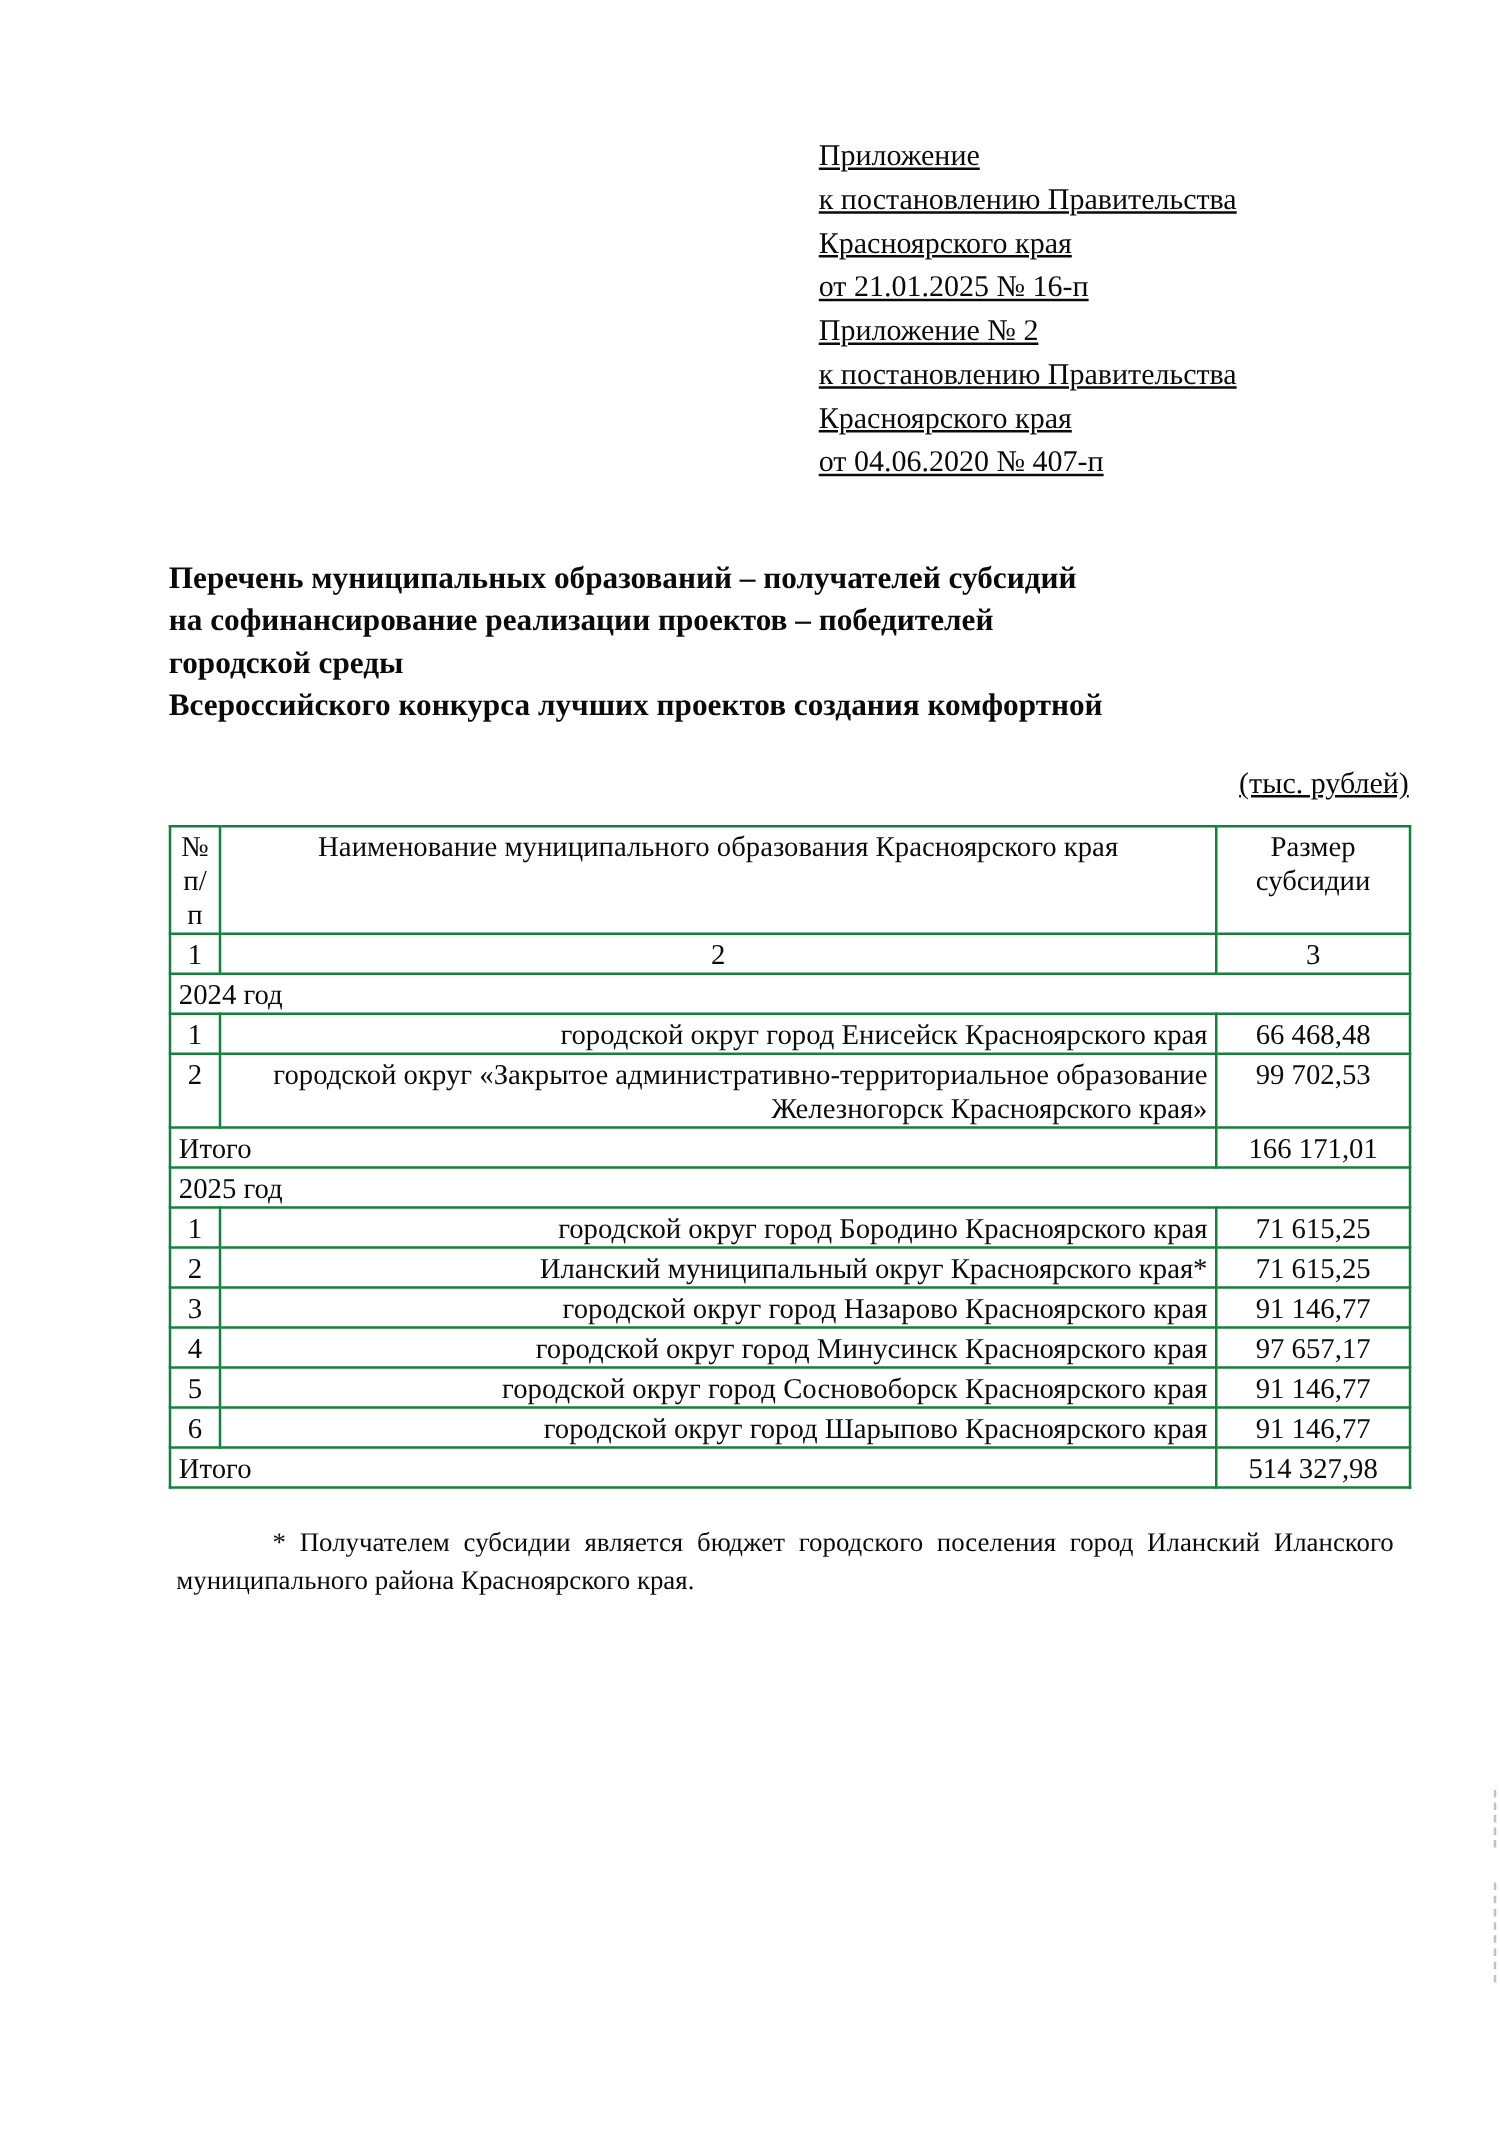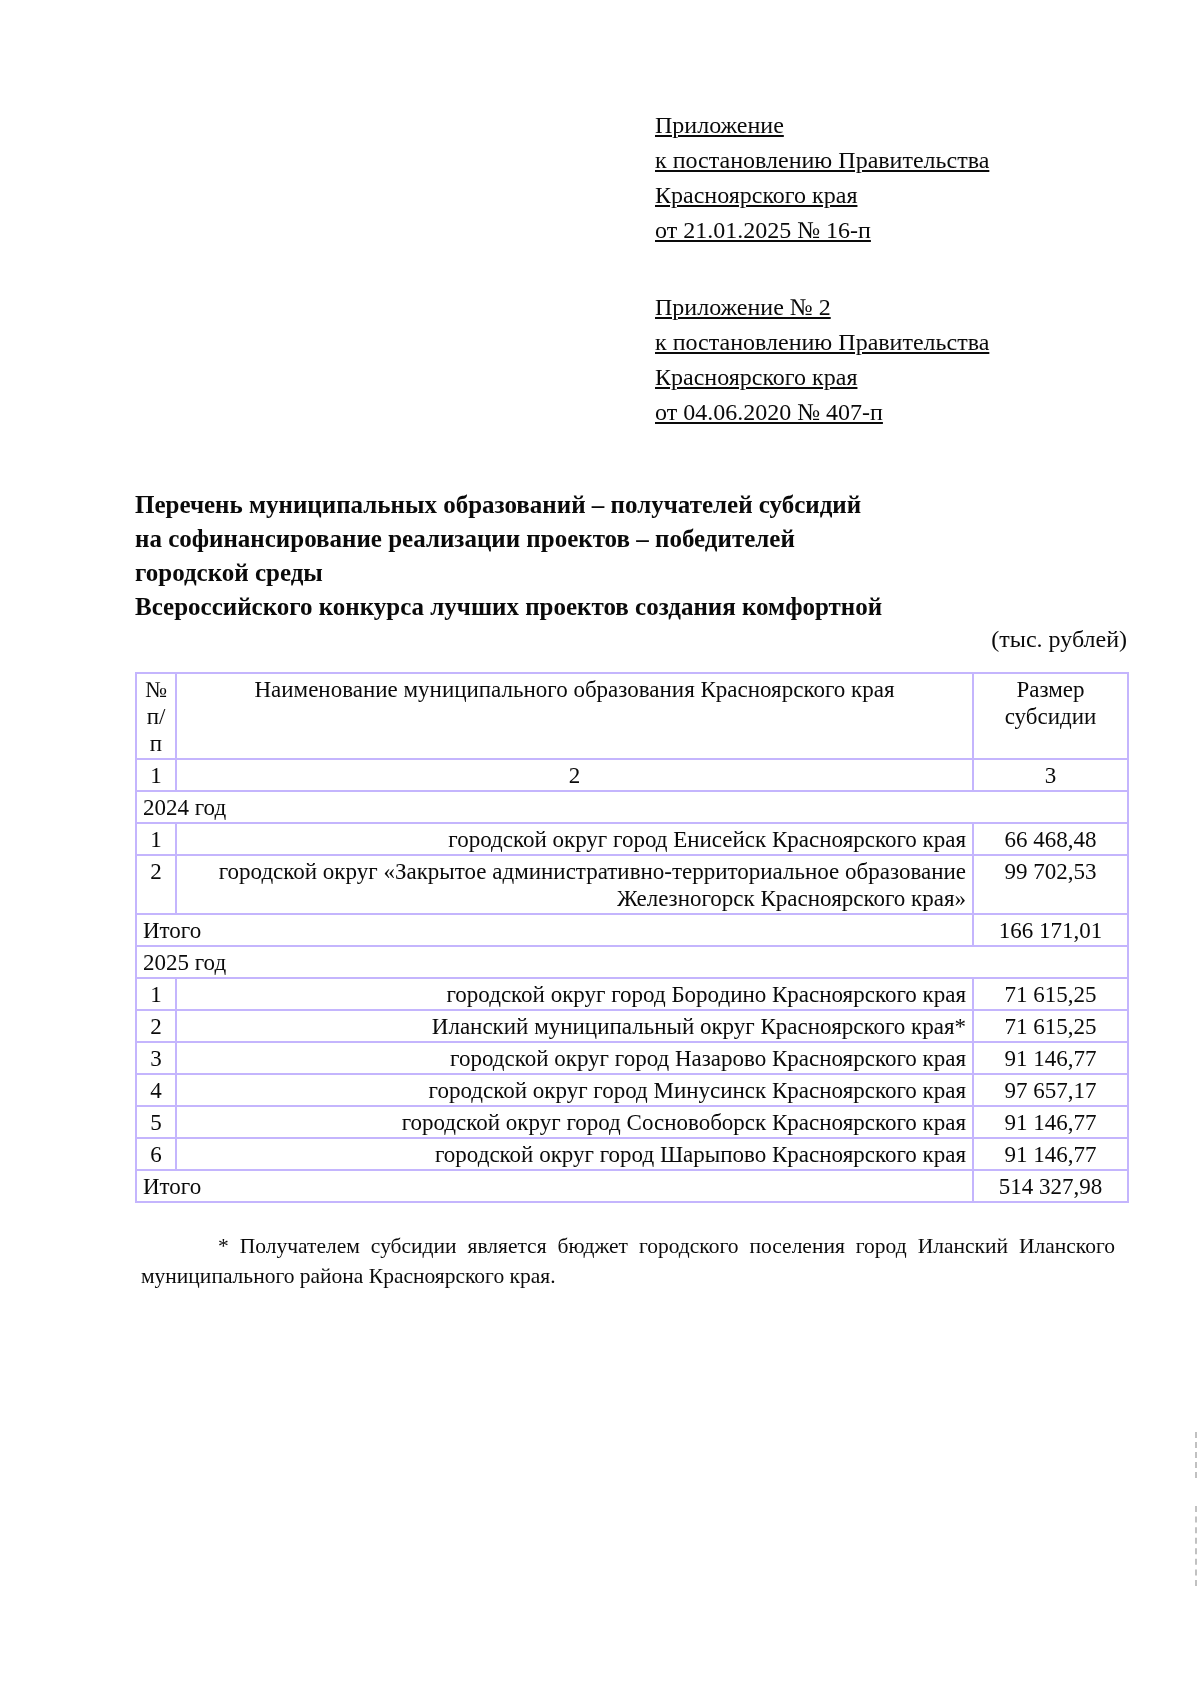--- a/index.html
+++ b/index.html
@@ -17,42 +17,43 @@
     width:992px;
   }
   .appendix-block {
     margin-left:520px;
     font-size:24px;
     line-height:35px;
     white-space:nowrap;
     text-decoration:underline;
   }
   .appendix-block.first { margin-top:108px; }
-  .appendix-block.second { margin-top:42px; }
+  .appendix-block.second { }
   .doc-title {
     margin-top:58px;
     text-align:left;
     font-weight:bold;
     font-size:25px;
     line-height:34px;
   }
   .units-label {
-    margin-top:0;
+    margin-top:30px;
     text-align:right;
     font-size:24px;
     line-height:30px;
+    text-decoration:underline;
   }
   table.subsidy-table {
     margin-top:18px;
     width:992px;
     table-layout:fixed;
     border-collapse:collapse;
   }
   table.subsidy-table td, table.subsidy-table th {
-    border:2px solid #c4b5fd;
+    border:2px solid #15803d;
     font-size:23px;
     line-height:27px;
     font-weight:normal;
     vertical-align:top;
     padding:2px 6px 1px 6px;
     overflow:hidden;
   }
   th { text-align:center; }
   td.center { text-align:center; }
   td.name-cell { text-align:right; padding-left:10px; }

